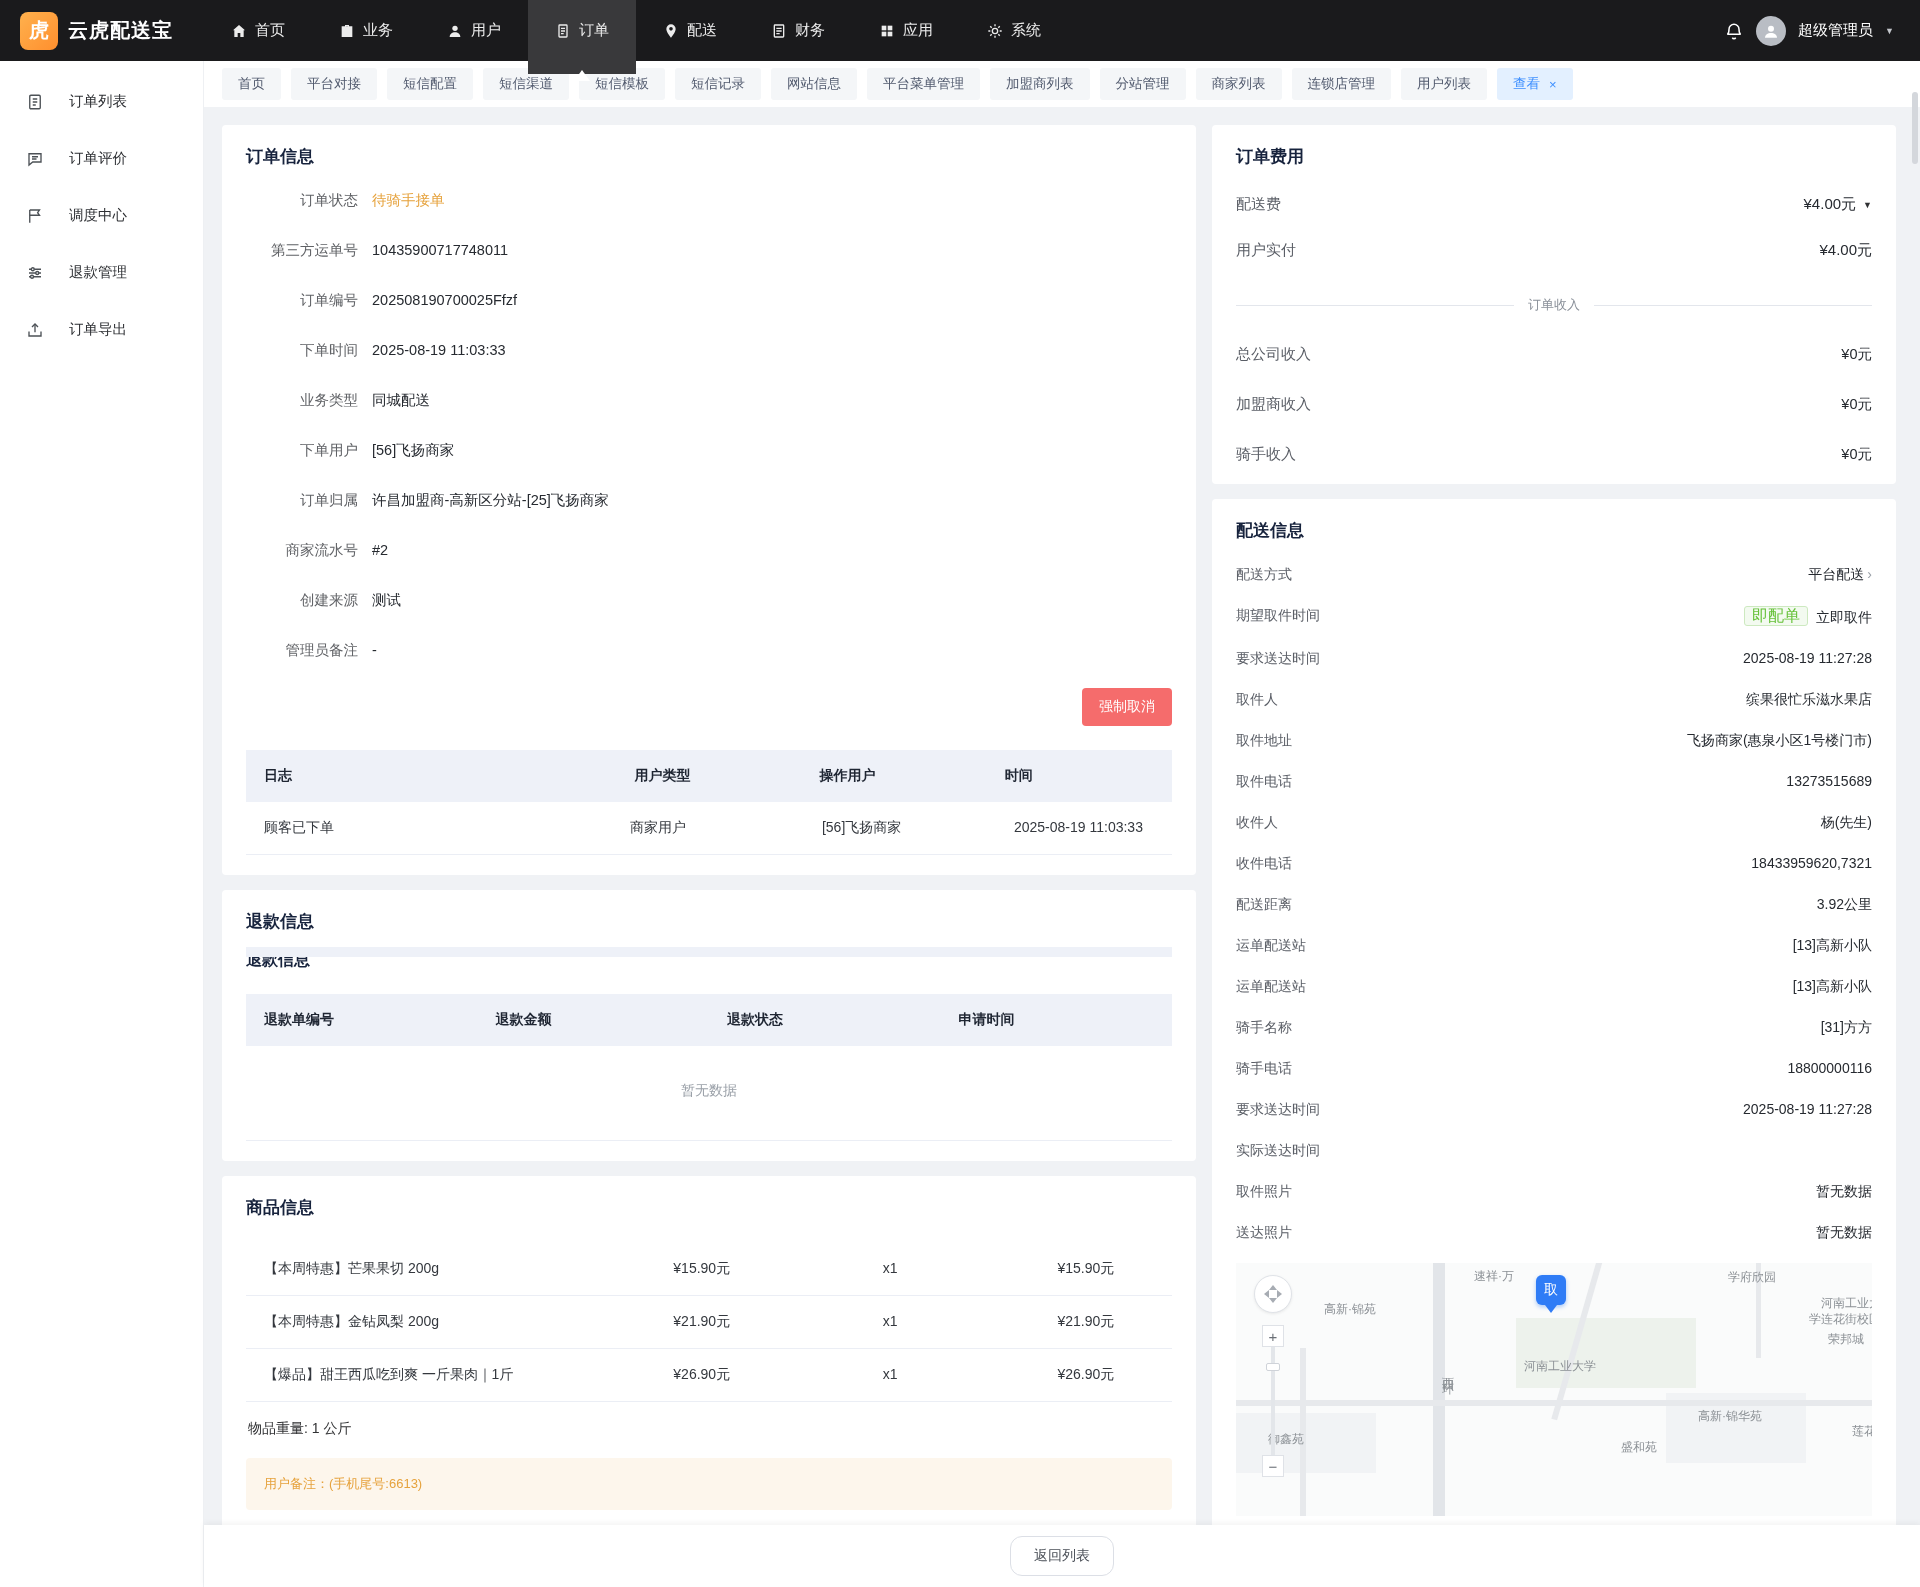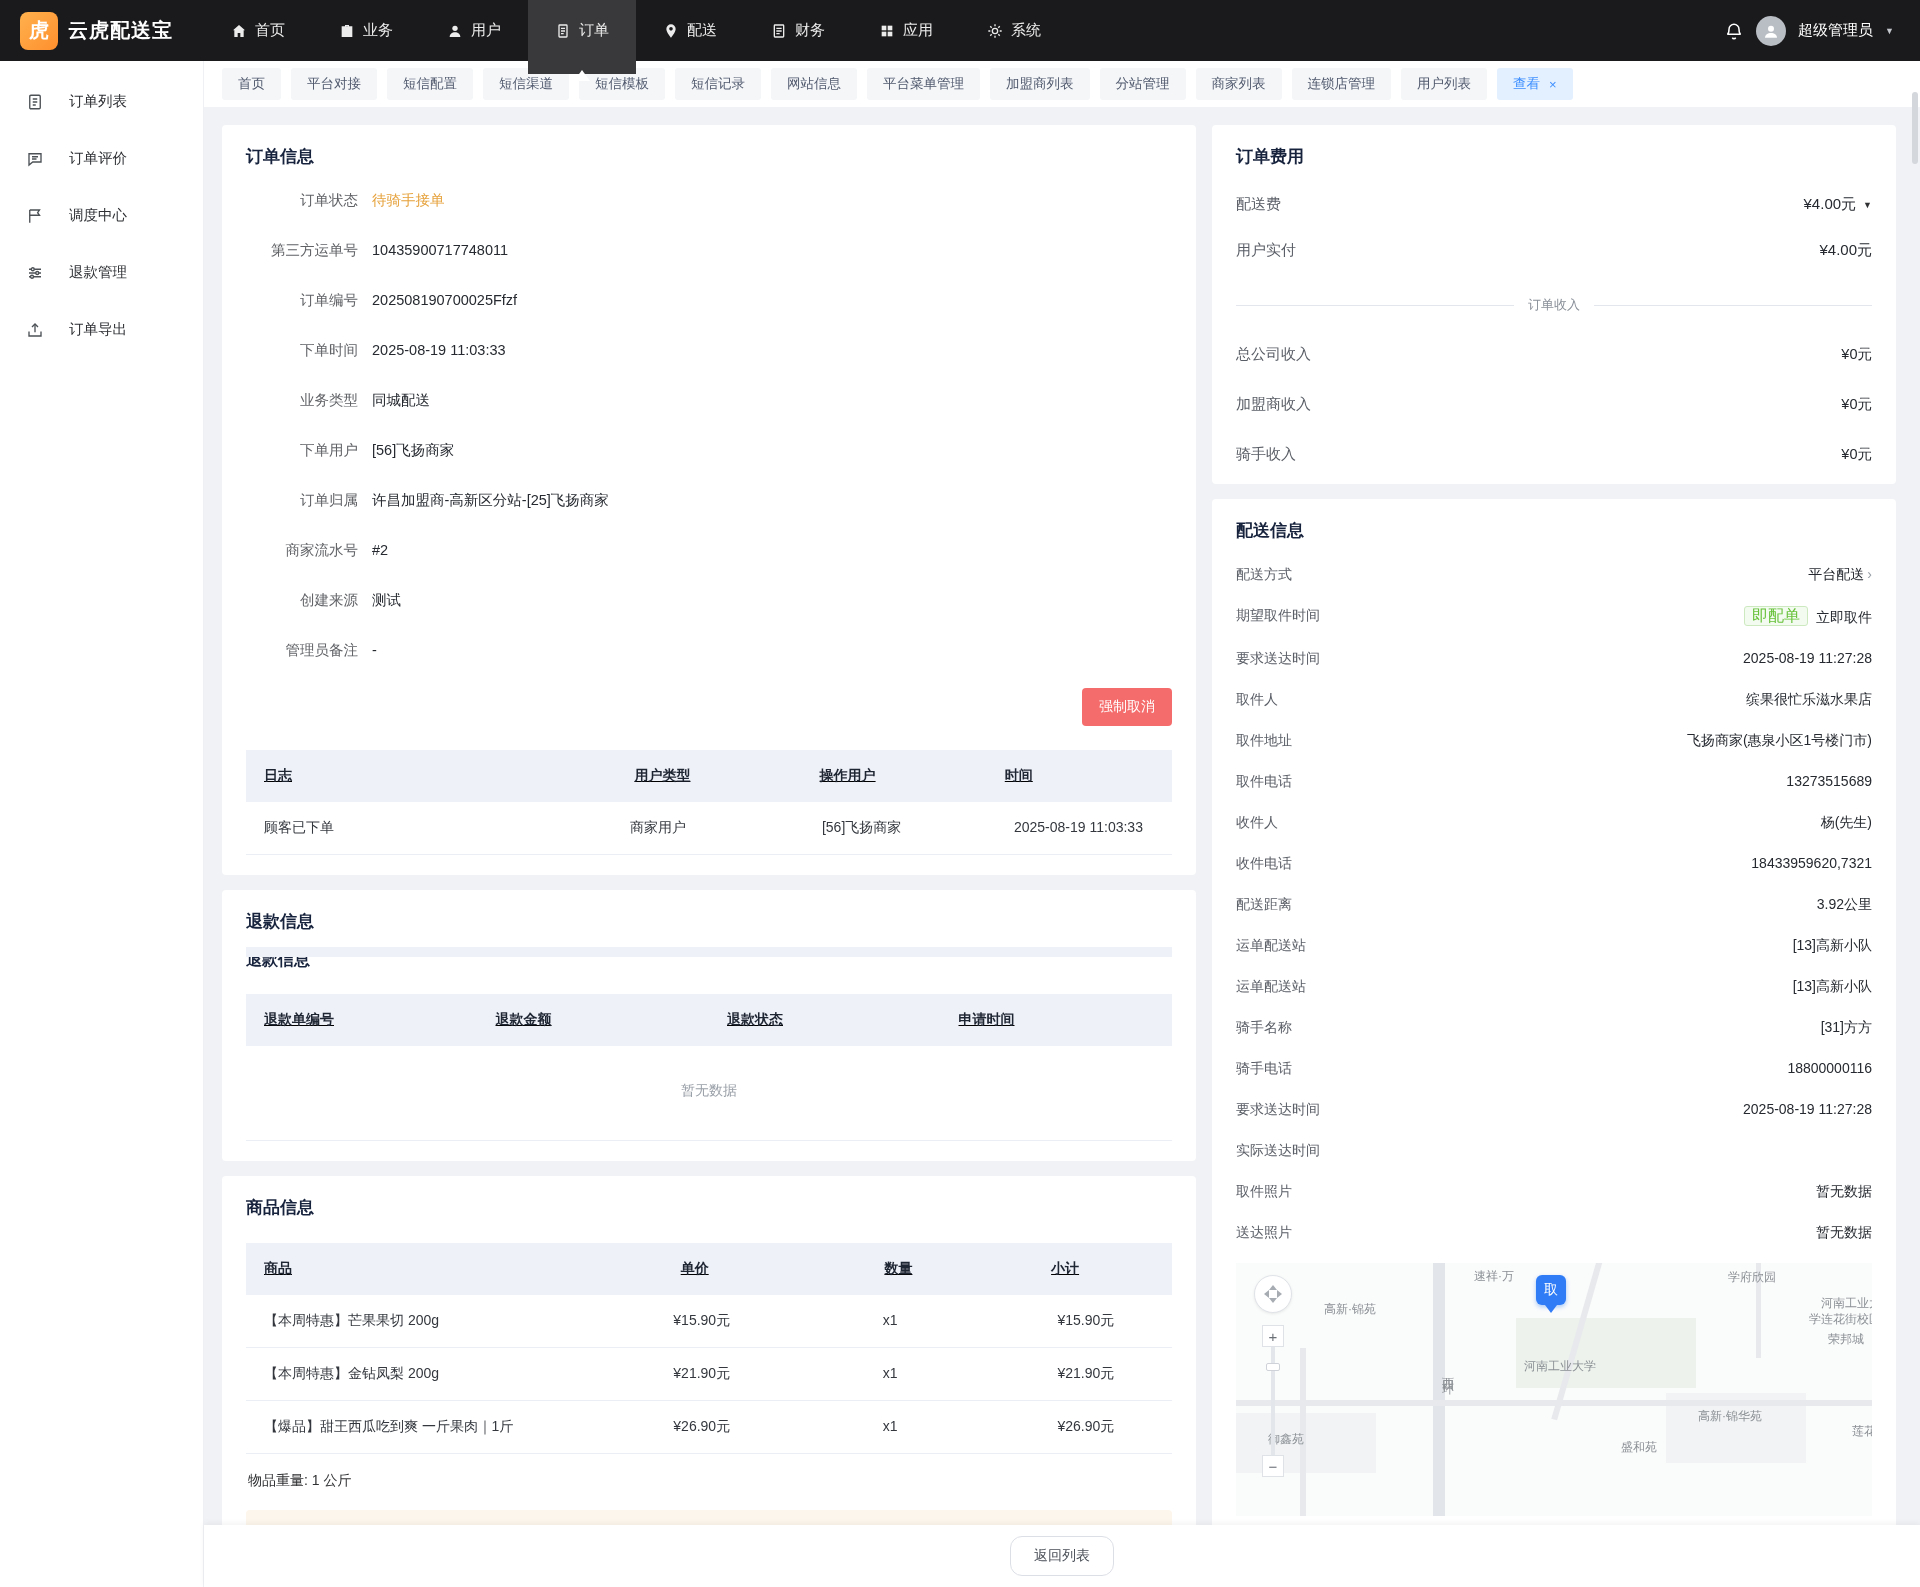--- a/index.html
+++ b/index.html
@@ -47,21 +47,21 @@
   .frow { display:flex; margin-top:30px; font-size:14.5px; line-height:20px; }
   .frow:first-of-type { margin-top:22px; }
   .flbl { width:112px; text-align:right; color:#606266; flex-shrink:0; }
   .fval { margin-left:14px; color:#262a30; }
   .fval.orange { color:#e6a23c; }
   .btn-cancel { display:block; margin:28px 0 0 auto; background:#f56c6c; color:#fff; border:none; border-radius:4px; padding:10px 17px; font-size:14px; cursor:pointer; }
 
   
   .dtable { margin-top:24px; }
   .trow { display:flex; }
-  .trow.head { background:#eef1f8;text-decoration:underline; }
+  .trow.head { background:#eef1f8; }
   .tcell { padding:17px 18px; font-size:14px; color:#34383e; }
   .trow.head .tcell { font-weight:bold; color:#1f2633; }
   .trow.body { border-bottom:1px solid #ebeef5;gap:16px; }
   .c-40 { width:40%; } .c-20 { width:20%; } .c-25 { width:25%; }
   .p-45 { width:45%; } .p-22 { width:22%; } .p-18 { width:18%; } .p-15 { width:15%; }
   .empty-block { text-align:center; color:#9aa0a8; font-size:14px; padding:36px 0 40px; border-bottom:1px solid #ebeef5; }
 
   
   .dup-bar { height:10px; background:#eef1f8; margin-top:14px; }
   .dup-clip { height:13px; overflow:hidden; }
@@ -343,26 +343,20 @@
                 <span class="tcell c-25">退款状态</span>
                 <span class="tcell c-25">申请时间</span>
               </div>
               <div class="empty-block">暂无数据</div>
             </div>
           </section>
 
           <section class="card">
             <h2>商品信息</h2>
             <div class="dtable">
-              <div class="trow head">
-                <span class="tcell p-45">商品</span>
-                <span class="tcell p-22">单价</span>
-                <span class="tcell p-18">数量</span>
-                <span class="tcell p-15">小计</span>
-              </div>
               <div class="trow body">
                 <span class="tcell p-45">【本周特惠】芒果果切 200g</span>
                 <span class="tcell p-22">¥15.90元</span>
                 <span class="tcell p-18">x1</span>
                 <span class="tcell p-15">¥15.90元</span>
               </div>
               <div class="trow body">
                 <span class="tcell p-45">【本周特惠】金钻凤梨 200g</span>
                 <span class="tcell p-22">¥21.90元</span>
                 <span class="tcell p-18">x1</span>

